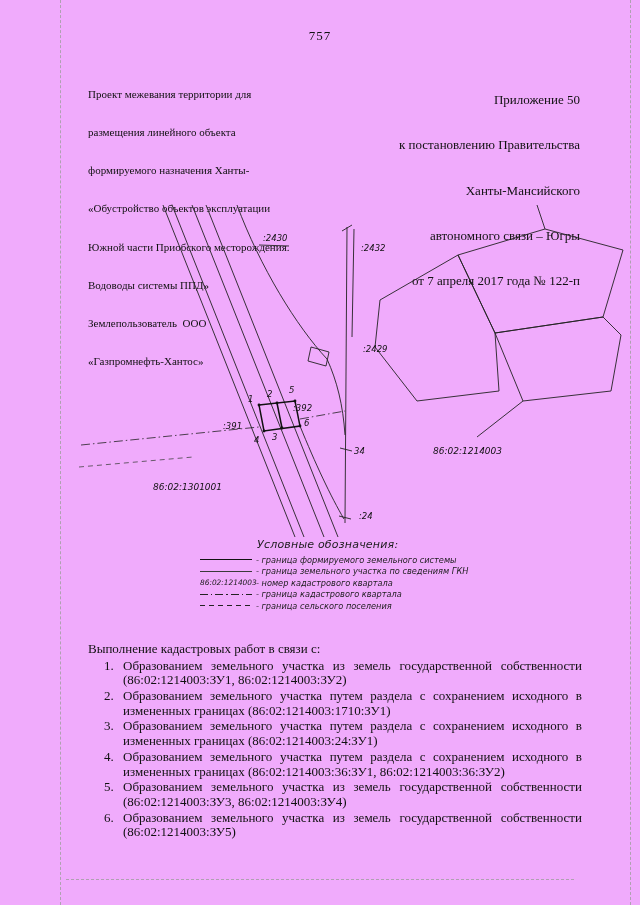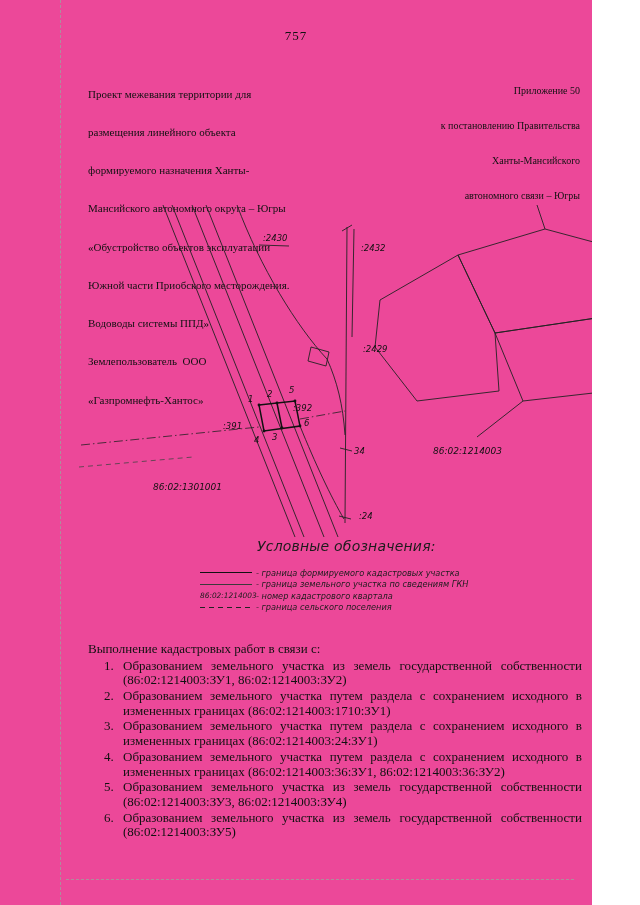--- a/index.html
+++ b/index.html
@@ -1,30 +1,30 @@
 <!DOCTYPE html>
 <html><head>
 <meta charset="utf-8">
 <style>
   html,body{margin:0;padding:0;background:#ffffff;}
   .page{
-    position:relative;width:592px;height:905px;background:#ec4899;overflow:hidden;
+    position:relative;width:640px;height:905px;background:#f0abfc;overflow:hidden;
     font-family:"Liberation Serif", serif;color:#111;
   }
   .page-num{position:absolute;top:28px;left:0;right:0;text-align:center;font-size:13px;letter-spacing:1px;}
   .header-left{position:absolute;left:88px;top:62px;width:252px;font-size:11px;line-height:1.16;white-space:pre-wrap;}
-  .header-right{position:absolute;left:350px;top:62px;width:230px;font-size:10px;line-height:1.16;text-align:right;white-space:pre-wrap;}
+  .header-right{position:absolute;left:350px;top:62px;width:230px;font-size:13px;line-height:1.16;text-align:right;white-space:pre-wrap;}
   .map{position:absolute;left:75px;top:205px;width:550px;height:335px;}
   .map svg{display:block;}
   .map text{font-family:"DejaVu Sans",sans-serif;font-style:italic;fill:#111;font-size:8.5px;}
   .map text.quarter{font-size:9px;}
 
   .legend{position:absolute;left:200px;top:538px;width:310px;
     font-family:"DejaVu Sans",sans-serif;font-style:italic;font-size:8.2px;color:#1c1c1c;}
-  .legend-title{margin-left:57px;margin-bottom:13px;font-size:14px;letter-spacing:.2px;}
+  .legend-title{margin-left:57px;margin-bottom:3px;font-size:11px;letter-spacing:.2px;}
   .legend-row{display:flex;align-items:center;height:11.5px;}
   .sym{width:56px;flex:none;display:flex;align-items:center;}
   .line{width:52px;height:0;}
   .line-formed{border-top:1.8px solid #111;}
   .line-gkn{border-top:1px solid #3a3a3a;}
   .line-quarter{height:1.2px;width:52px;background:repeating-linear-gradient(90deg,#222 0 8px,transparent 8px 11px,#222 11px 12.5px,transparent 12.5px 15.5px);}
   .line-settlement{height:1.2px;width:52px;background:repeating-linear-gradient(90deg,#222 0 5px,transparent 5px 9px);}
   .symtext{font-size:7.4px;white-space:nowrap;}
   .lbl{white-space:nowrap;}
 
@@ -42,33 +42,33 @@
 <body>
 
 <div class="page">
 
   <div class="page-num">757</div>
 
   <div class="header-left">
     <div>Проект межевания территории для</div>
     <div>размещения линейного объекта</div>
     <div>формируемого назначения Ханты-</div>
-    <div>Мансийского автономного округа – Югры</div>
     <div>«Обустройство объектов эксплуатации</div>
     <div>Южной части Приобского месторождения.</div>
     <div>Водоводы системы ППД»</div>
     <div>Землепользователь  ООО</div>
     <div>«Газпромнефть-Хантос»</div>
   </div>
 
   <div class="header-right">
     <div>Приложение 50</div>
     <div>к постановлению Правительства</div>
     <div>Ханты-Мансийского</div>
     <div>автономного связи – Югры</div>
+    <div>от 7 апреля 2017 года № 122-п</div>
   </div>
 
   <div class="map">
     <svg width="550" height="335" viewBox="0 0 550 335">
       <g stroke="#222" stroke-width="0.9" fill="none">
 
         <path d="M88,0 L220,332"></path>
         <path d="M97,0 L229,332"></path>
         <path d="M117,0 L249,332"></path>
         <path d="M131,0 L263,332"></path>
@@ -132,31 +132,37 @@
       <text x="179" y="238">4</text>
     </svg>
   </div>
 
   <div class="legend">
     <div class="legend-title">Условные обозначения:</div>
     <div class="legend-row">
       <span class="sym">
           <span class="line line-formed"></span>
         </span>
-      <span class="lbl">- граница формируемого кадастровых участка</span>
+      <span class="lbl">- граница формируемого земельного системы</span>
     </div>
     <div class="legend-row">
       <span class="sym">
           <span class="line line-gkn"></span>
         </span>
       <span class="lbl">- граница земельного участка по сведениям ГКН</span>
     </div>
     <div class="legend-row">
       <span class="sym symtext">86:02:1214003</span>
       <span class="lbl">- номер кадастрового квартала</span>
+    </div>
+    <div class="legend-row">
+      <span class="sym">
+          <span class="line line-quarter"></span>
+        </span>
+      <span class="lbl">- граница кадастрового квартала</span>
     </div>
     <div class="legend-row">
       <span class="sym">
           <span class="line line-settlement"></span>
         </span>
       <span class="lbl">- граница сельского поселения</span>
     </div>
   </div>
 
   <div class="works">

